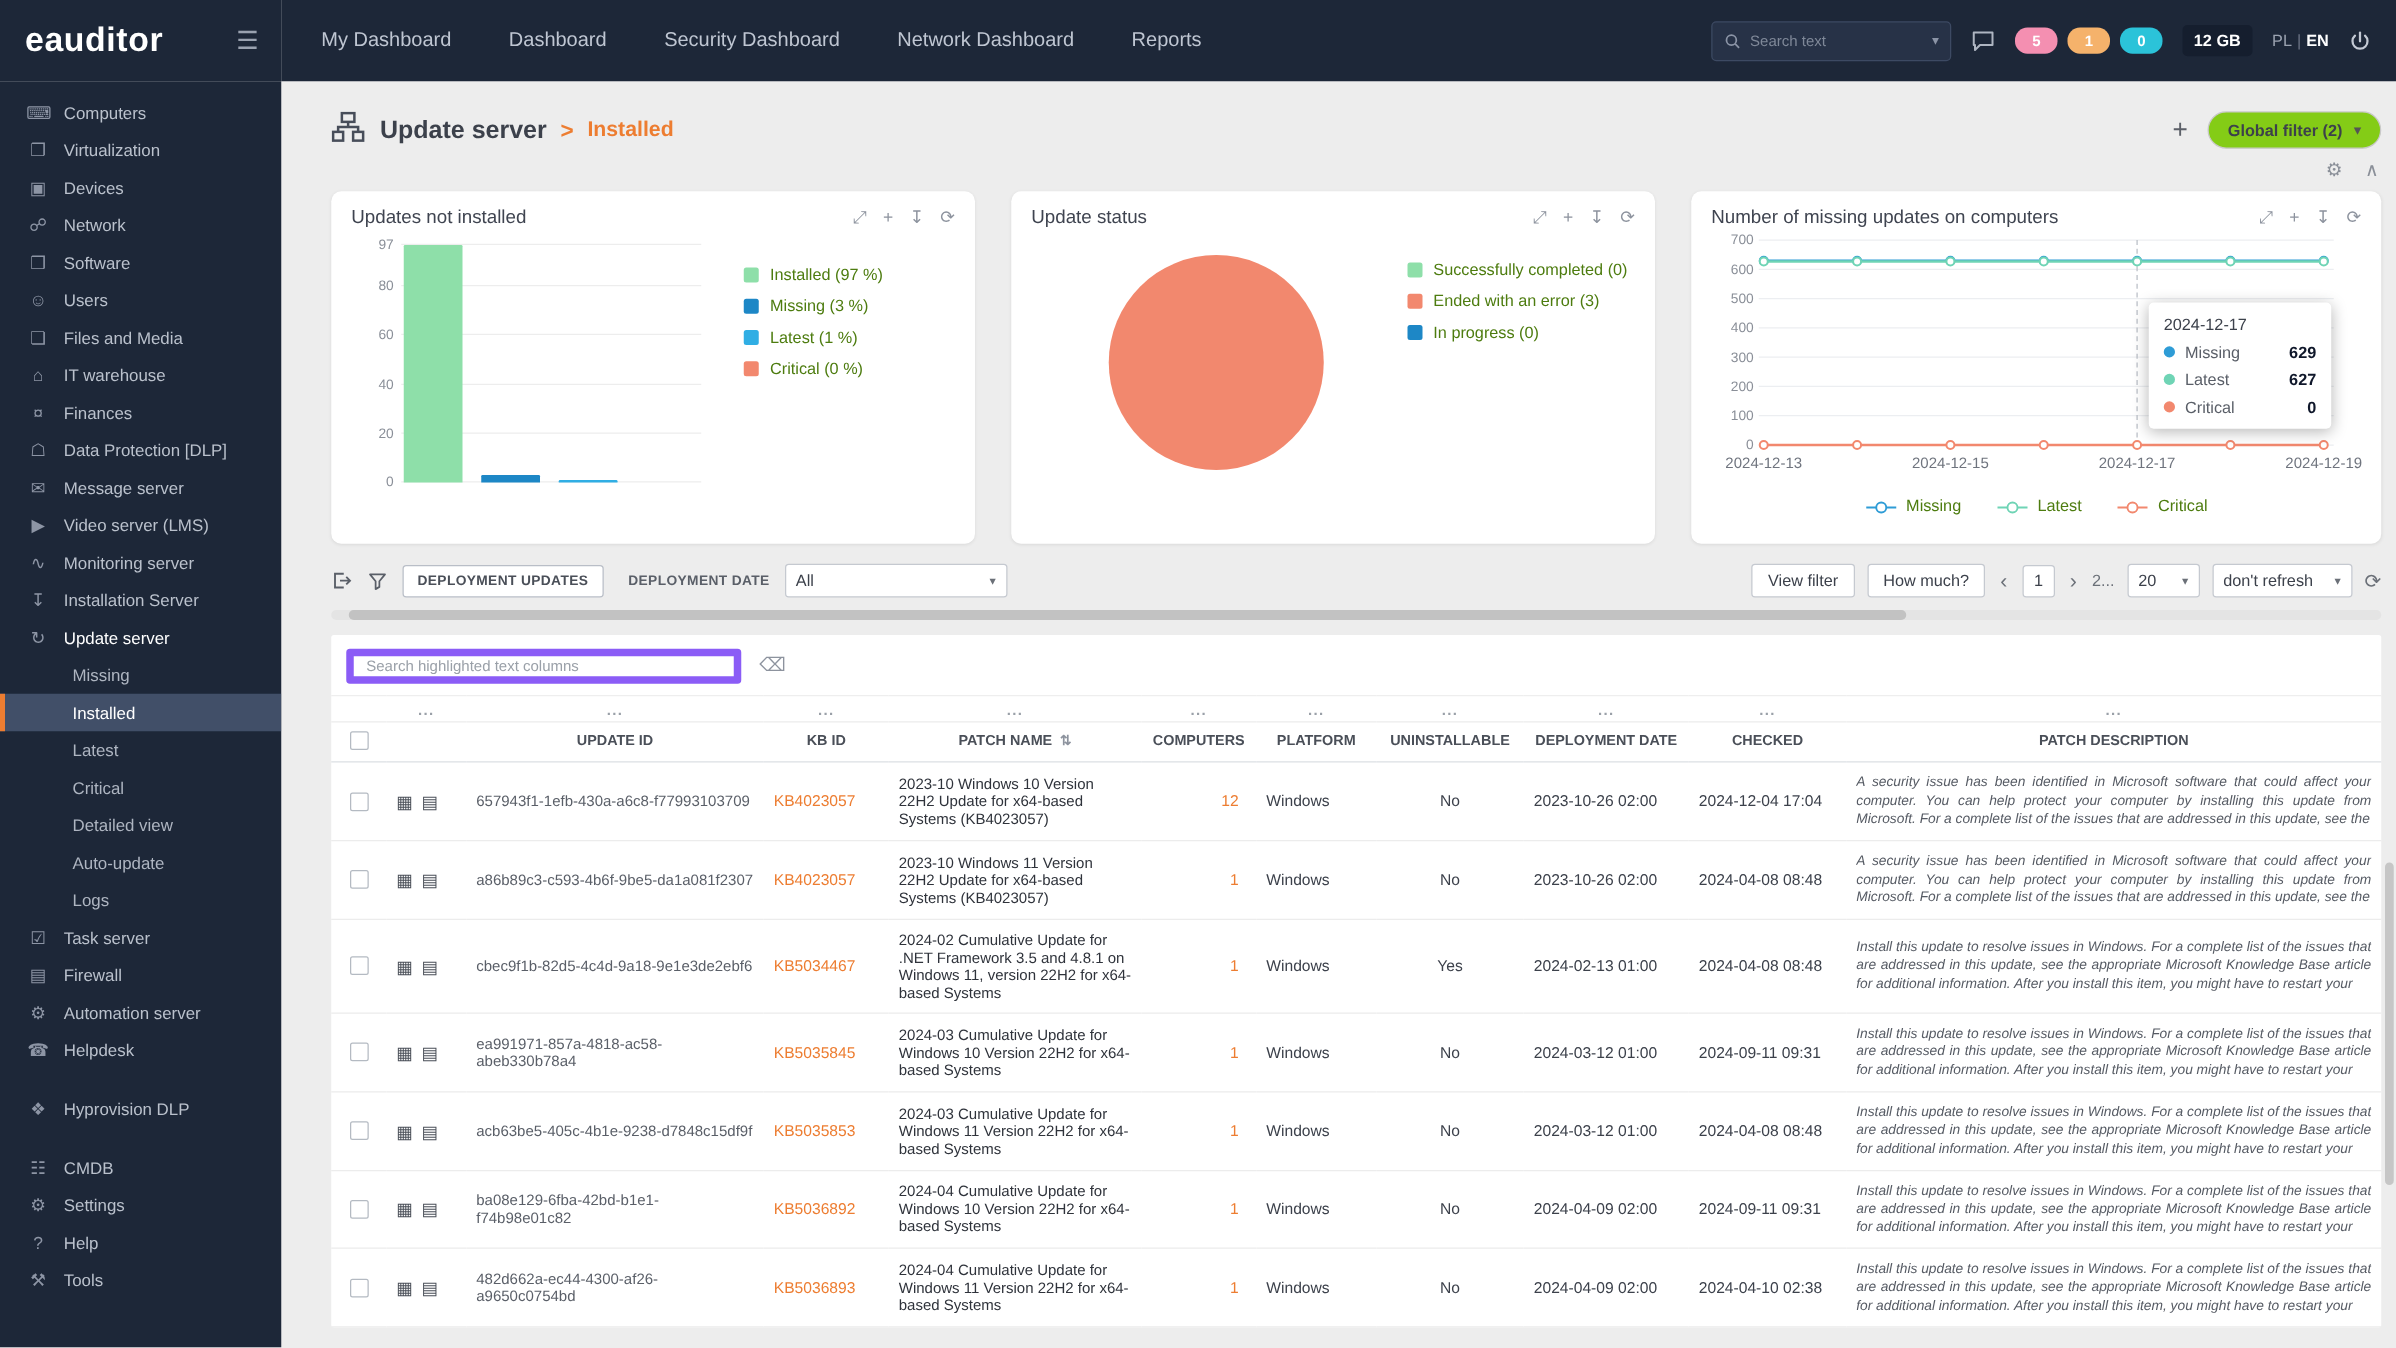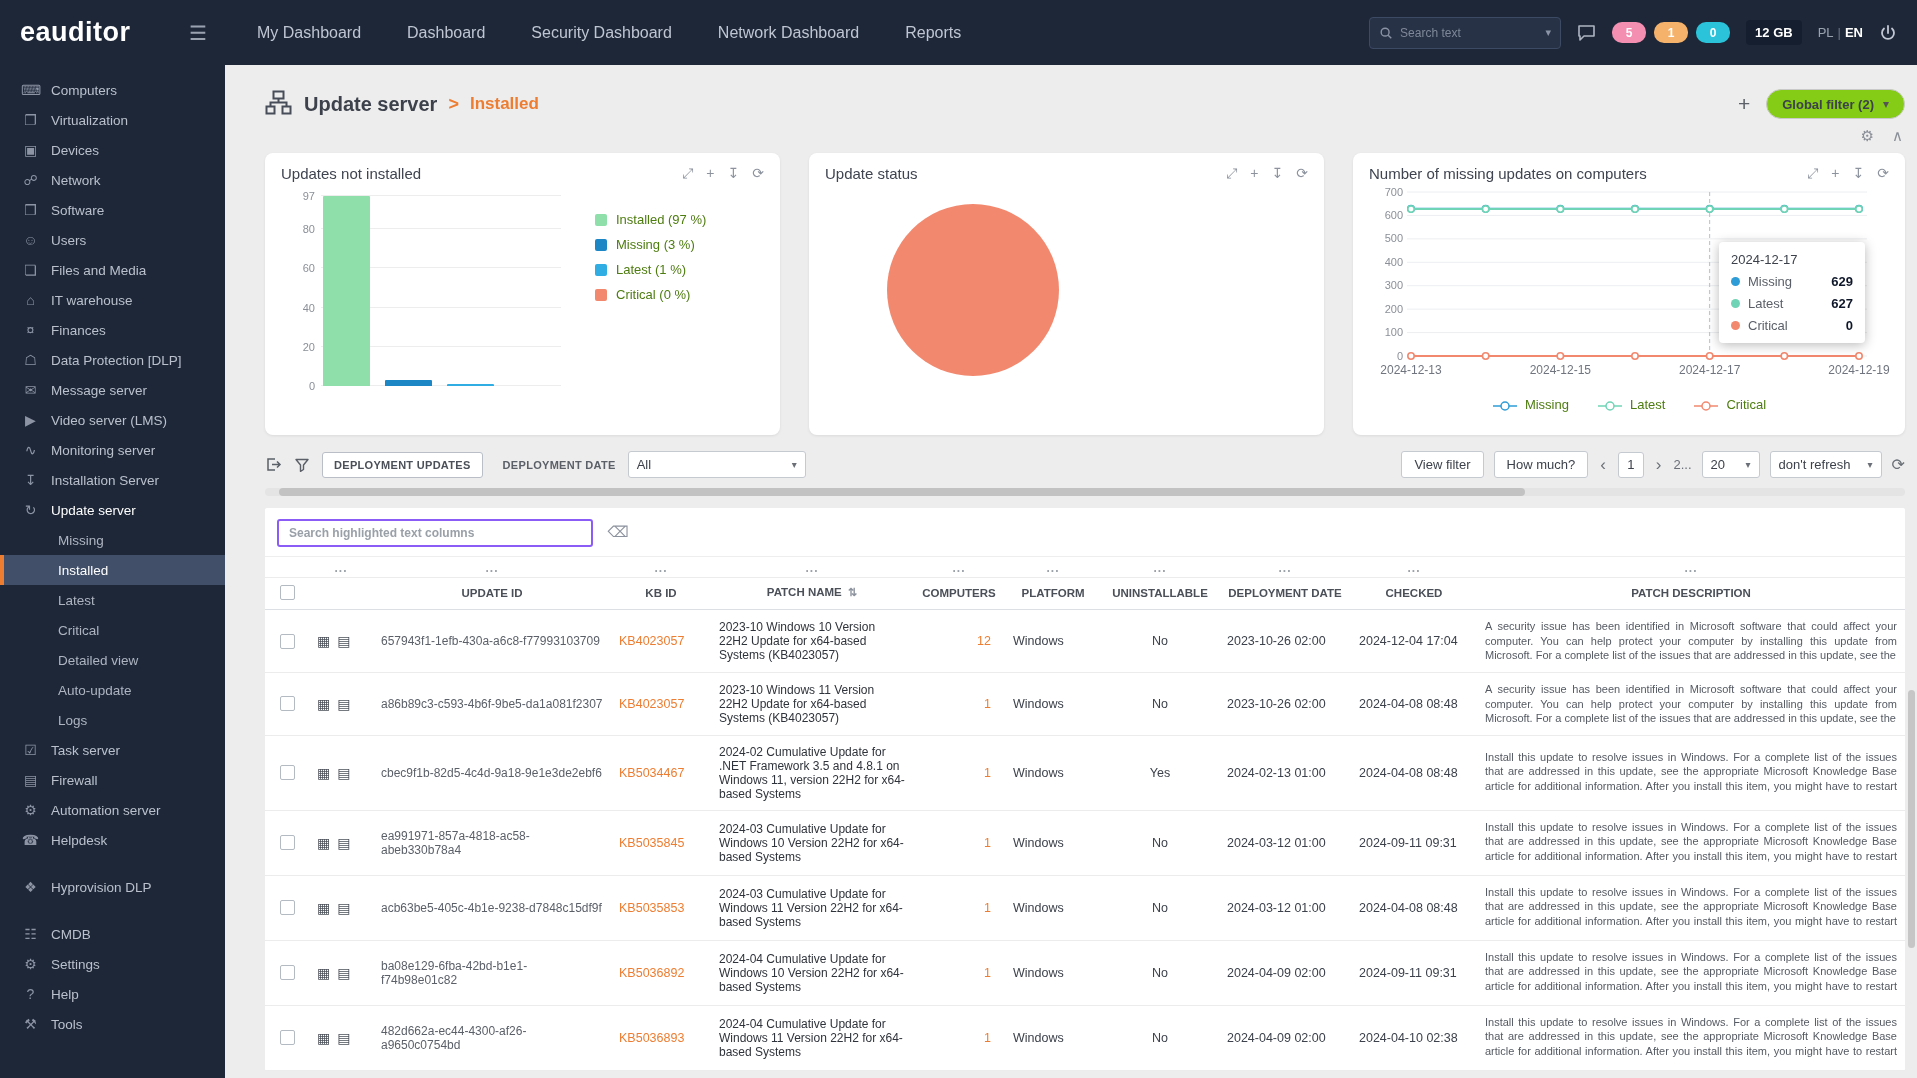--- a/index.html
+++ b/index.html
@@ -130,44 +130,44 @@
   .pg-more { font-size:13px; color:#6b7078; cursor:pointer; }
   .refresh-ico { font-size:16px; color:#6b7078; cursor:pointer; }
 
   .hscroll { margin-top:10px; height:8px; background:#e4e4e4; border-radius:4px; position:relative; }
   .hscroll .thumb { position:absolute; left:14px; top:0; height:8px; width:76%; background:#c2c2c2;
                     border-radius:4px; cursor:grab; }
 
   
   .table-card { background:#fff; margin-top:12px; border-radius:2px; }
   .table-search { padding:11px 12px 9px; }
-  .table-search input { width:316px; height:28px; border:2px solid #8b5cf6; border-radius:3px;
+  .table-search input { width:316px; height:28px; border:6px solid #8b5cf6; border-radius:3px;
         padding:0 10px; font-size:12px; color:#3c414b; outline:none;
-        font-family:"Liberation Sans",sans-serif;font-weight:bold; }
+        font-family:"Liberation Sans",sans-serif; }
   .table-search input::placeholder { color:#9aa0a8; }
   .table-search .clear { margin-left:10px; color:#8d939e; font-size:15px; cursor:pointer; }
   table { width:100%; table-layout:fixed; border-collapse:collapse; }
   .dots-row td { text-align:center; color:#9aa0a8; font-size:12px; font-weight:bold;
                  letter-spacing:1px; padding:4px 0 2px; cursor:pointer; border-top:1px solid #eee; }
   th { font-size:11.5px; font-weight:bold; color:#4a4f58; padding:7px 6px 9px;
        border-bottom:1px solid #dcdfe3; text-align:center; white-space:nowrap; overflow:hidden; }
   th .sort { color:#8d939e; font-size:11px; margin-left:3px; }
   td { padding:9px 8px; border-bottom:1px solid #ececec; vertical-align:middle;
        font-size:12.5px; color:#3c414b; overflow:hidden; }
   .cbx { display:inline-block; width:15px; height:15px; border:1.5px solid #b4bac2;
          border-radius:2px; background:#fff; cursor:pointer; vertical-align:middle; }
   .row-icons { white-space:nowrap; }
   .row-icons span { color:#4a4f58; font-size:14px; cursor:pointer; margin-right:7px; }
   .cell-id { color:#5a5f68; font-size:12px; }
   .cell-kb { color:#ed7d31; font-size:12.5px; cursor:pointer; }
   .cell-patch { font-size:12px; color:#2f333b; }
   .cell-comp { color:#ed7d31; text-align:right; padding-right:14px; cursor:pointer; }
   .cell-center { text-align:center; }
   .cell-desc { font-size:11px; color:#555a63; line-height:1.33; text-align:justify;
-               max-height:46px; overflow:hidden; display:block; }
+               max-height:46px; overflow:hidden; display:block;font-style:italic; }
 
   .vscroll-thumb { position:absolute; right:2px; top:625px; width:7px; height:258px;
                    background:#c6c6c6; border-radius:4px; cursor:grab; z-index:5; }
 </style>
 </head>
 <body>
 
 <div class="app">
 
   <div class="logo-cell">
@@ -419,20 +419,34 @@
             <span class="card-title">Update status</span>
             <div class="card-icons">
               <span>⤢</span>
               <span>+</span>
               <span>↧</span>
               <span>⟳</span>
             </div>
           </div>
           <div class="card-body pie-body">
             <div class="pie" id="pie-circle" style="background: rgb(242, 136, 110);"></div>
+            <div class="pie-legend" id="pie-legend">
+                <div class="legend-item">
+                  <span class="sq" style="background:#8edfa9"></span>
+                  <span>Successfully completed (0)</span>
+                </div>
+                <div class="legend-item">
+                  <span class="sq" style="background:#f2886e"></span>
+                  <span>Ended with an error (3)</span>
+                </div>
+                <div class="legend-item">
+                  <span class="sq" style="background:#1d87c6"></span>
+                  <span>In progress (0)</span>
+                </div>
+              </div>
           </div>
         </div>
 
         <div class="card">
           <div class="card-head">
             <span class="card-title">Number of missing updates on computers</span>
             <div class="card-icons">
               <span>⤢</span>
               <span>+</span>
               <span>↧</span>

